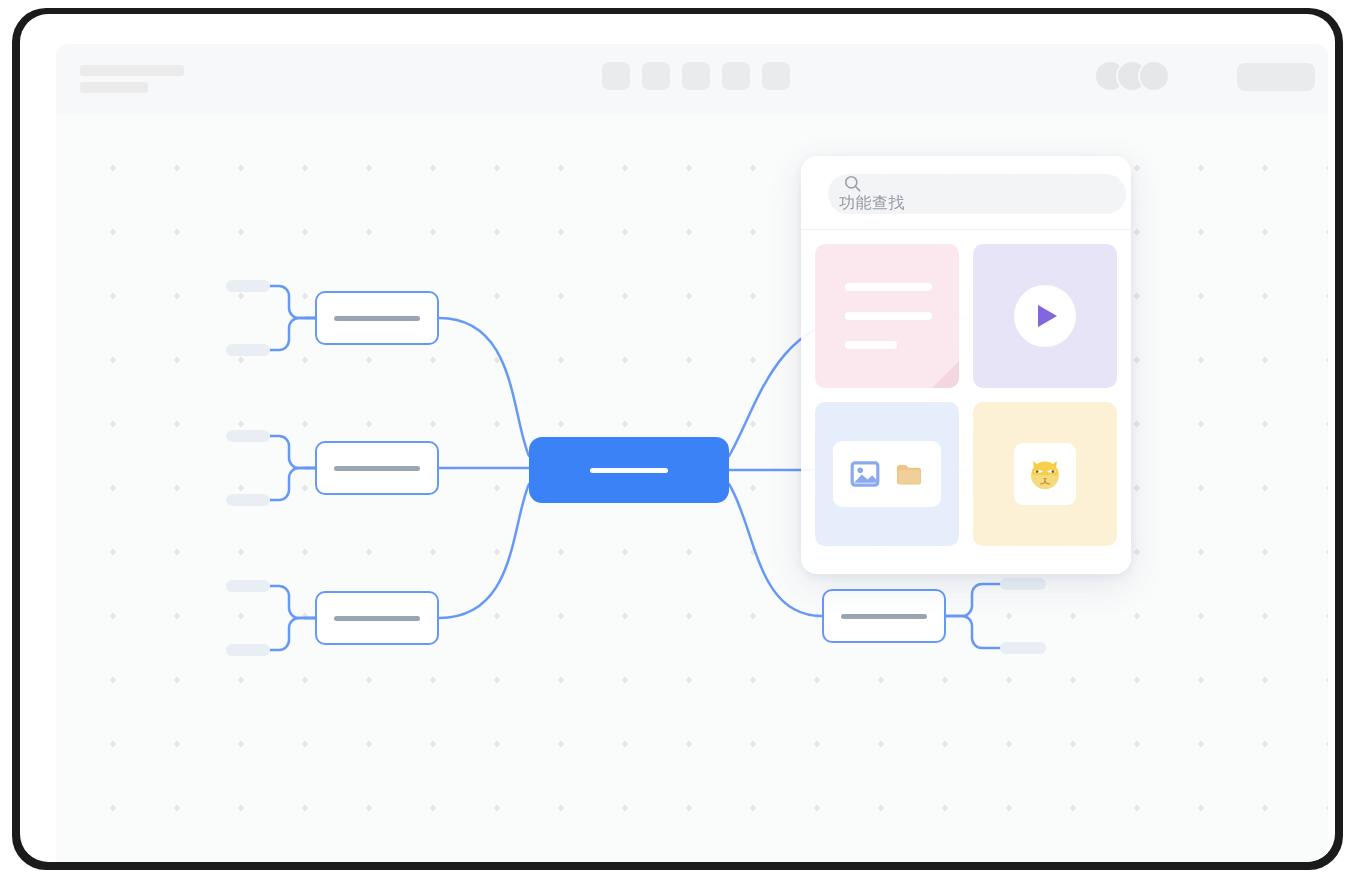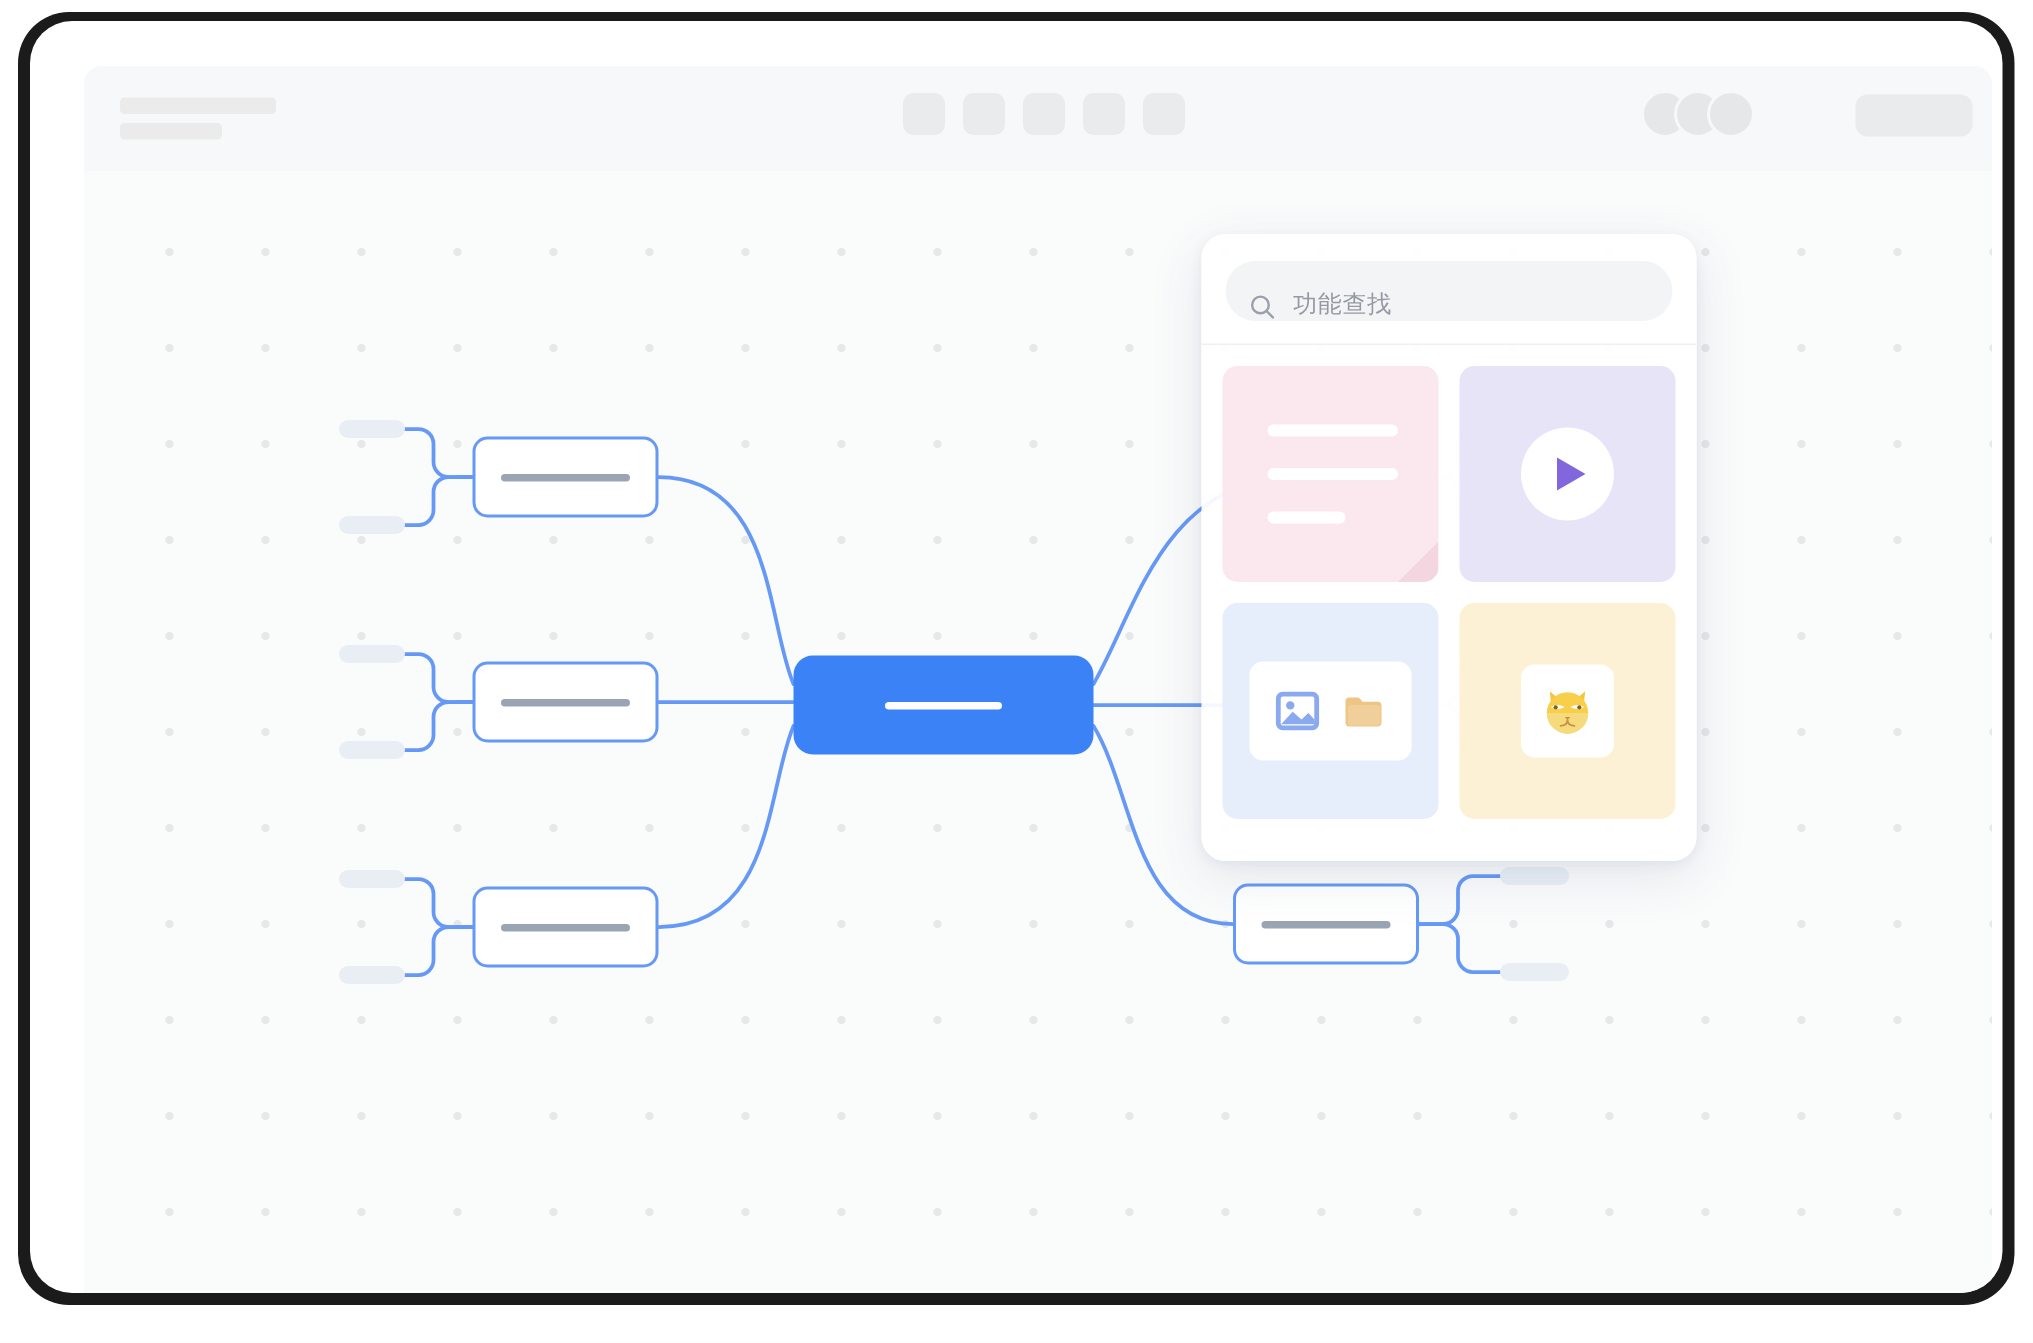--- a/index.html
+++ b/index.html
@@ -118,25 +118,25 @@
     border-radius: 16px;
     box-shadow: 0 10px 34px rgba(70,90,130,0.13), 0 2px 8px rgba(70,90,130,0.07);
     overflow: hidden;
   }
   .panel-search-wrap {
     position: absolute; left: 0; top: 0;
     width: 330px; height: 74px;
     border-bottom: 1px solid #eef0f3;
   }
   .search-field {
-    position: absolute; left: 16px; top: 18px;
+    position: absolute; left: 27px; top: 18px;
     width: 298px; height: 40px;
     background: #f3f4f6;
     border-radius: 20px;
-    display: flex; align-items: flex-end;
+    display: flex; align-items: flex-start; flex-direction: column;
   }
   .search-icon { margin-left: 15px; width: 19px; height: 19px; flex: none; }
   .search-text {
     margin-left: 11px;
     color: #9499a3;
     font-size: 16px;
     letter-spacing: 0.5px;
   }
 
   .cards { position: absolute; left: 14px; top: 88px; width: 302px; }

